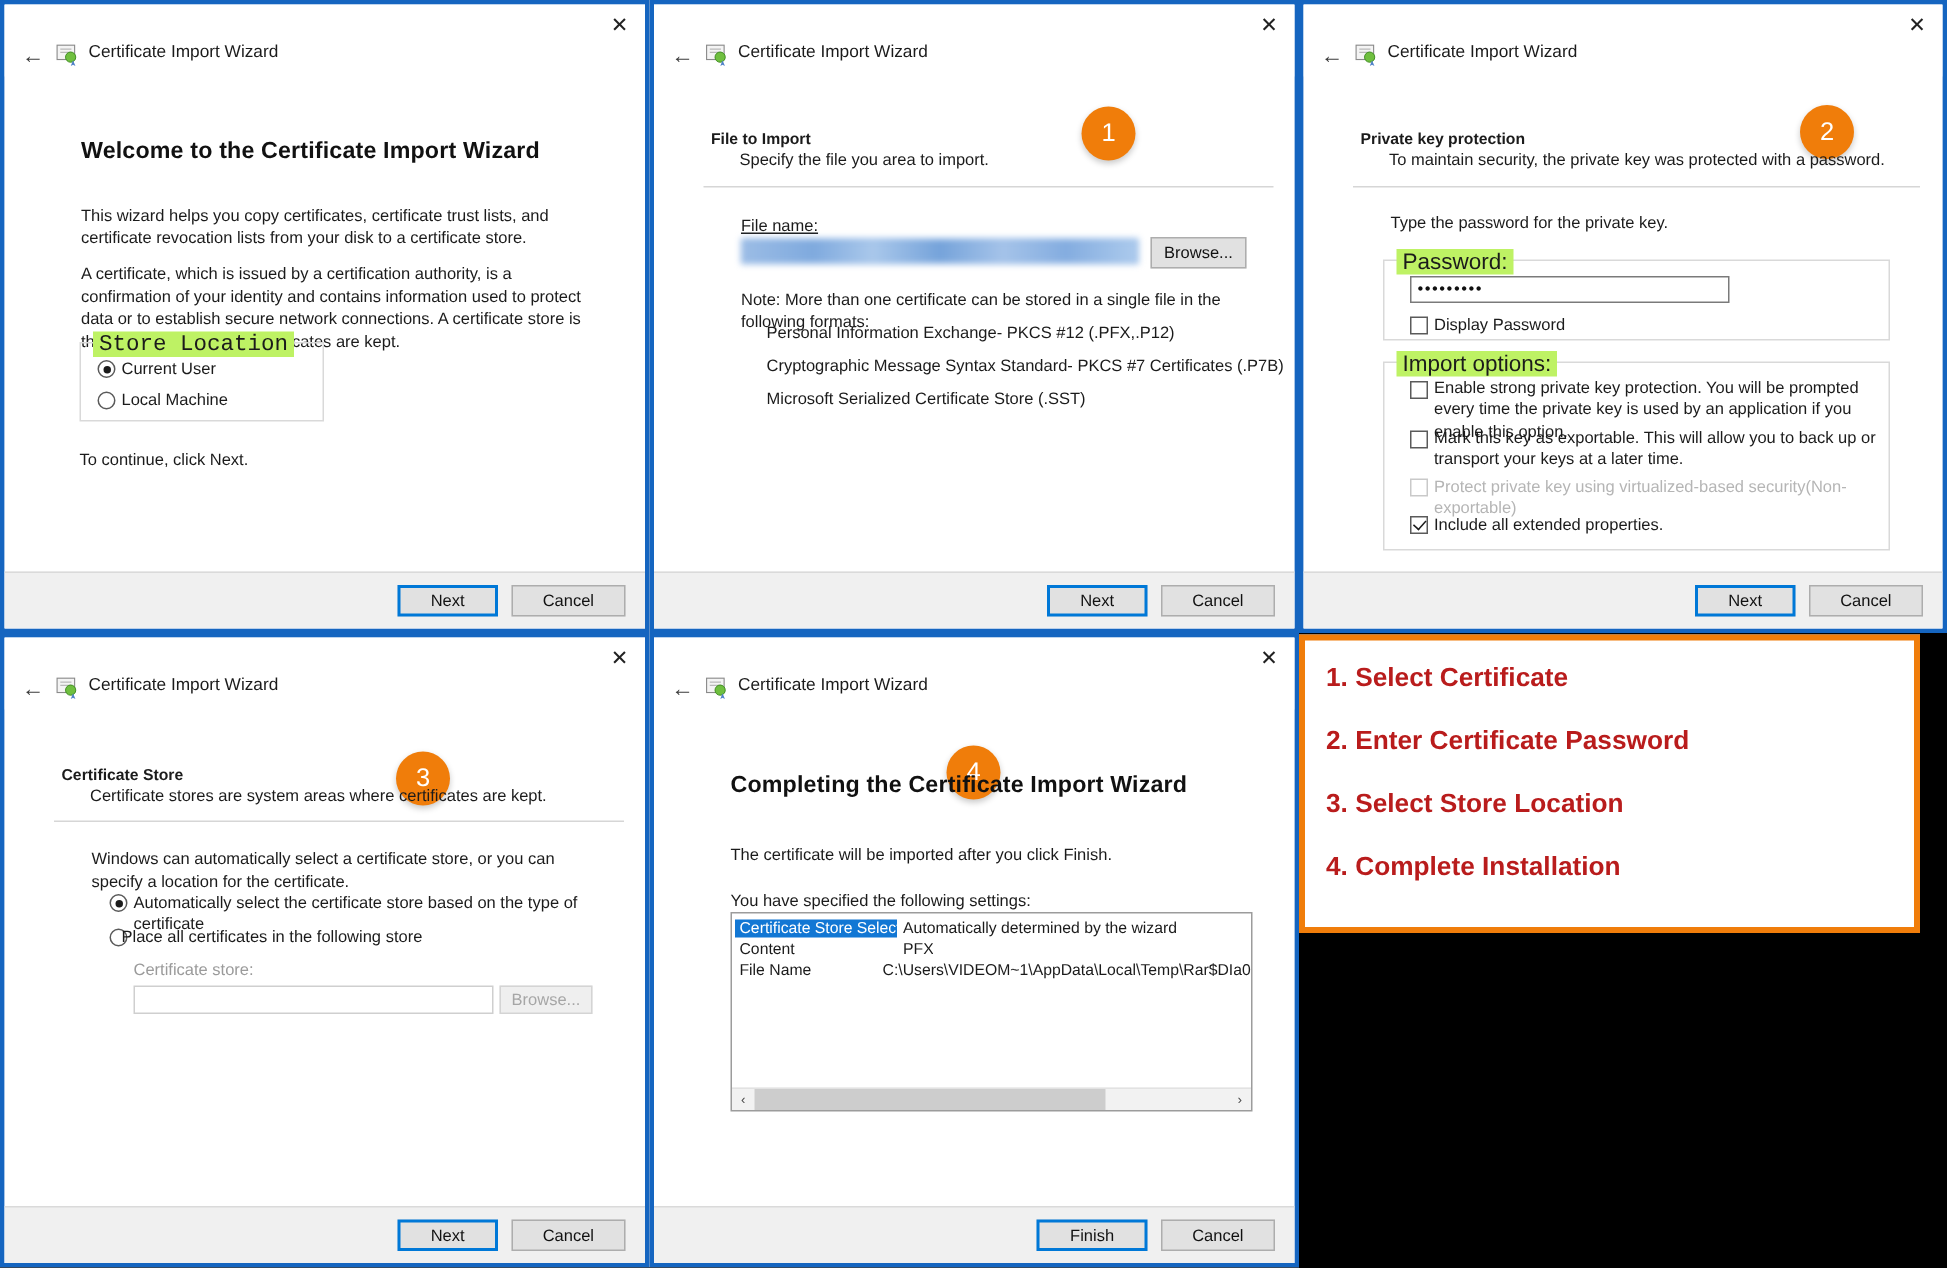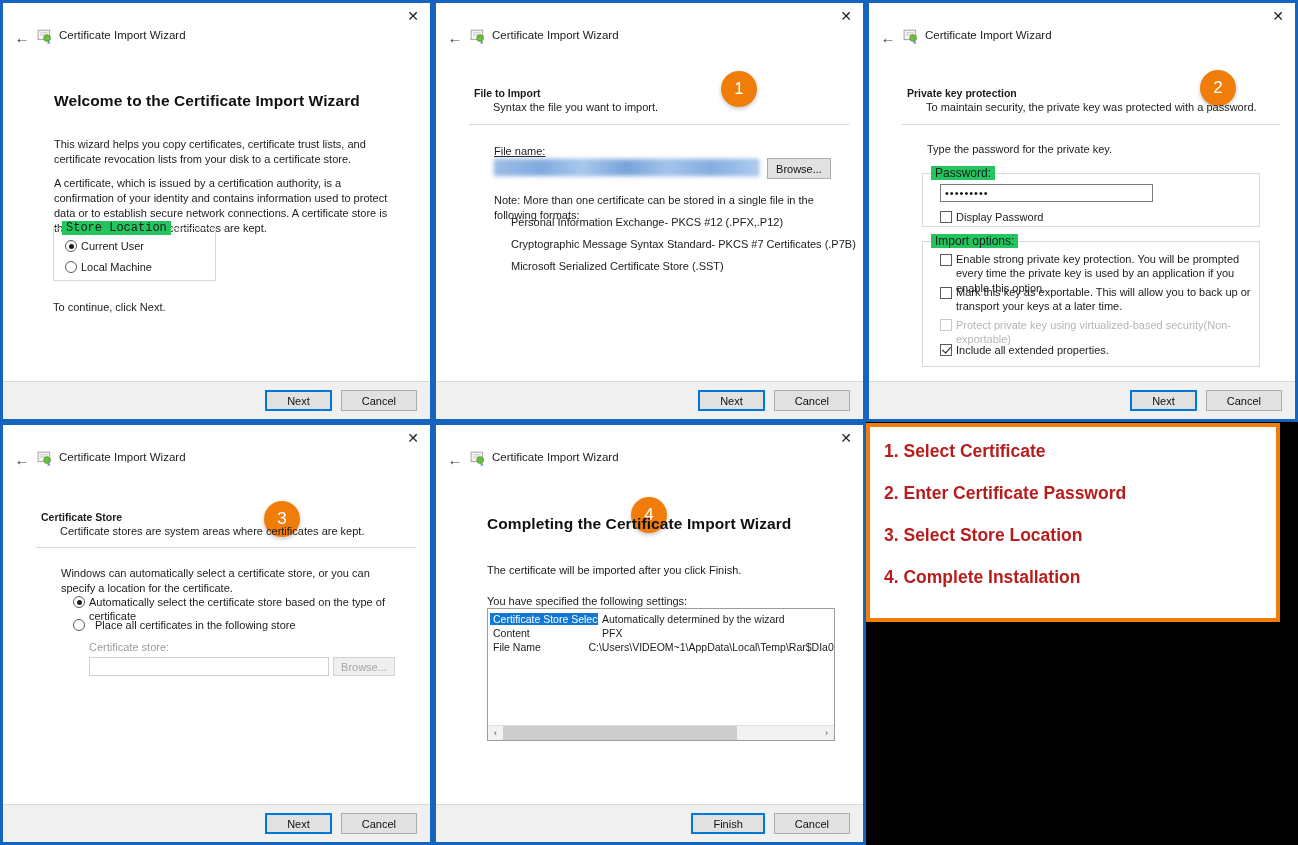--- a/index.html
+++ b/index.html
@@ -117,23 +117,23 @@
   .label.dim { color: #9b9b9b; }
 
   
   .groupbox {
     position: absolute;
     border: 1px solid #d9d9d9;
   }
   .groupbox > .gb-title {
     position: absolute;
     top: -8px; left: 8px;
-    background: #22c55e;
+    background: #bef264;
     padding: 0 4px;
-    font-size: 12px;
+    font-size: 15px;
     color: #1b1b1b;
     white-space: nowrap;
   }
 
   
   .radio, .checkbox {
     position: absolute;
     width: 12px; height: 12px;
     border: 1px solid #5a5a5a;
     background: #fff;
@@ -313,21 +313,21 @@
           <circle cx="9.5" cy="9.5" r="3.2" fill="#6fbf3f" stroke="#3d8b1f" stroke-width="0.6"></circle>
           <path d="M11 11.5 L12.5 15 L11 14.3 L9.6 15 Z" fill="#4f80c8"></path>
         </svg>
         <div class="title-text">Certificate Import Wizard</div>
         <div class="close-x">✕</div>
       </div>
 
       <div class="body">
         <div class="badge" style="left:285px;top:20px;">1</div>
         <div class="step-head" style="left:38px;top:36px;">File to Import</div>
-        <div class="step-sub" style="left:57px;top:50px;">Syntax the file you want to import.</div>
+        <div class="step-sub" style="left:57px;top:50px;">Specify the file you area to import.</div>
         <div class="rule" style="left:33px;top:73px;width:380px;"></div>
 
         <div class="label" style="left:58px;top:94px;text-decoration:underline;">File name:</div>
         <div class="redacted" style="left:58px;top:108px;width:265px;height:17px;"></div>
         <div class="browse-btn" style="left:331px;top:107px;width:64px;">Browse...</div>
 
         <div class="para" style="left:58px;top:142px;width:345px;">Note:  More than one certificate can be stored in a single file in the following formats:</div>
         <div class="para" style="left:75px;top:164px;">Personal Information Exchange- PKCS #12 (.PFX,.P12)</div>
         <div class="para" style="left:75px;top:186px;">Cryptographic Message Syntax Standard- PKCS #7 Certificates (.P7B)</div>
         <div class="para" style="left:75px;top:208px;">Microsoft Serialized Certificate Store (.SST)</div>
@@ -412,21 +412,21 @@
         <div class="badge" style="left:261px;top:28px;">3</div>
         <div class="step-head" style="left:38px;top:38px;">Certificate Store</div>
         <div class="step-sub" style="left:57px;top:52px;">Certificate stores are system areas where certificates are kept.</div>
         <div class="rule" style="left:33px;top:74px;width:380px;"></div>
 
         <div class="para" style="left:58px;top:93px;width:330px;">Windows can automatically select a certificate store, or you can specify a location for the certificate.</div>
 
         <div class="radio checked" style="left:70px;top:123px;"></div>
         <div class="opt-text" style="left:86px;top:122px;">Automatically select the certificate store based on the type of certificate</div>
         <div class="radio" style="left:70px;top:146px;"></div>
-        <div class="opt-text" style="left:92px;top:145px;text-align:right;">Place all certificates in the following store</div>
+        <div class="opt-text" style="left:78px;top:145px;text-align:right;">Place all certificates in the following store</div>
 
         <div class="label dim" style="left:86px;top:168px;">Certificate store:</div>
         <div class="textinput disabled" style="left:86px;top:184px;width:240px;height:19px;"></div>
         <div class="browse-btn disabled" style="left:330px;top:184px;width:60px;height:19px;">Browse...</div>
       </div>
 
       <div class="footer">
         <div class="btn primary">Next</div>
         <div class="btn">Cancel</div>
       </div>

